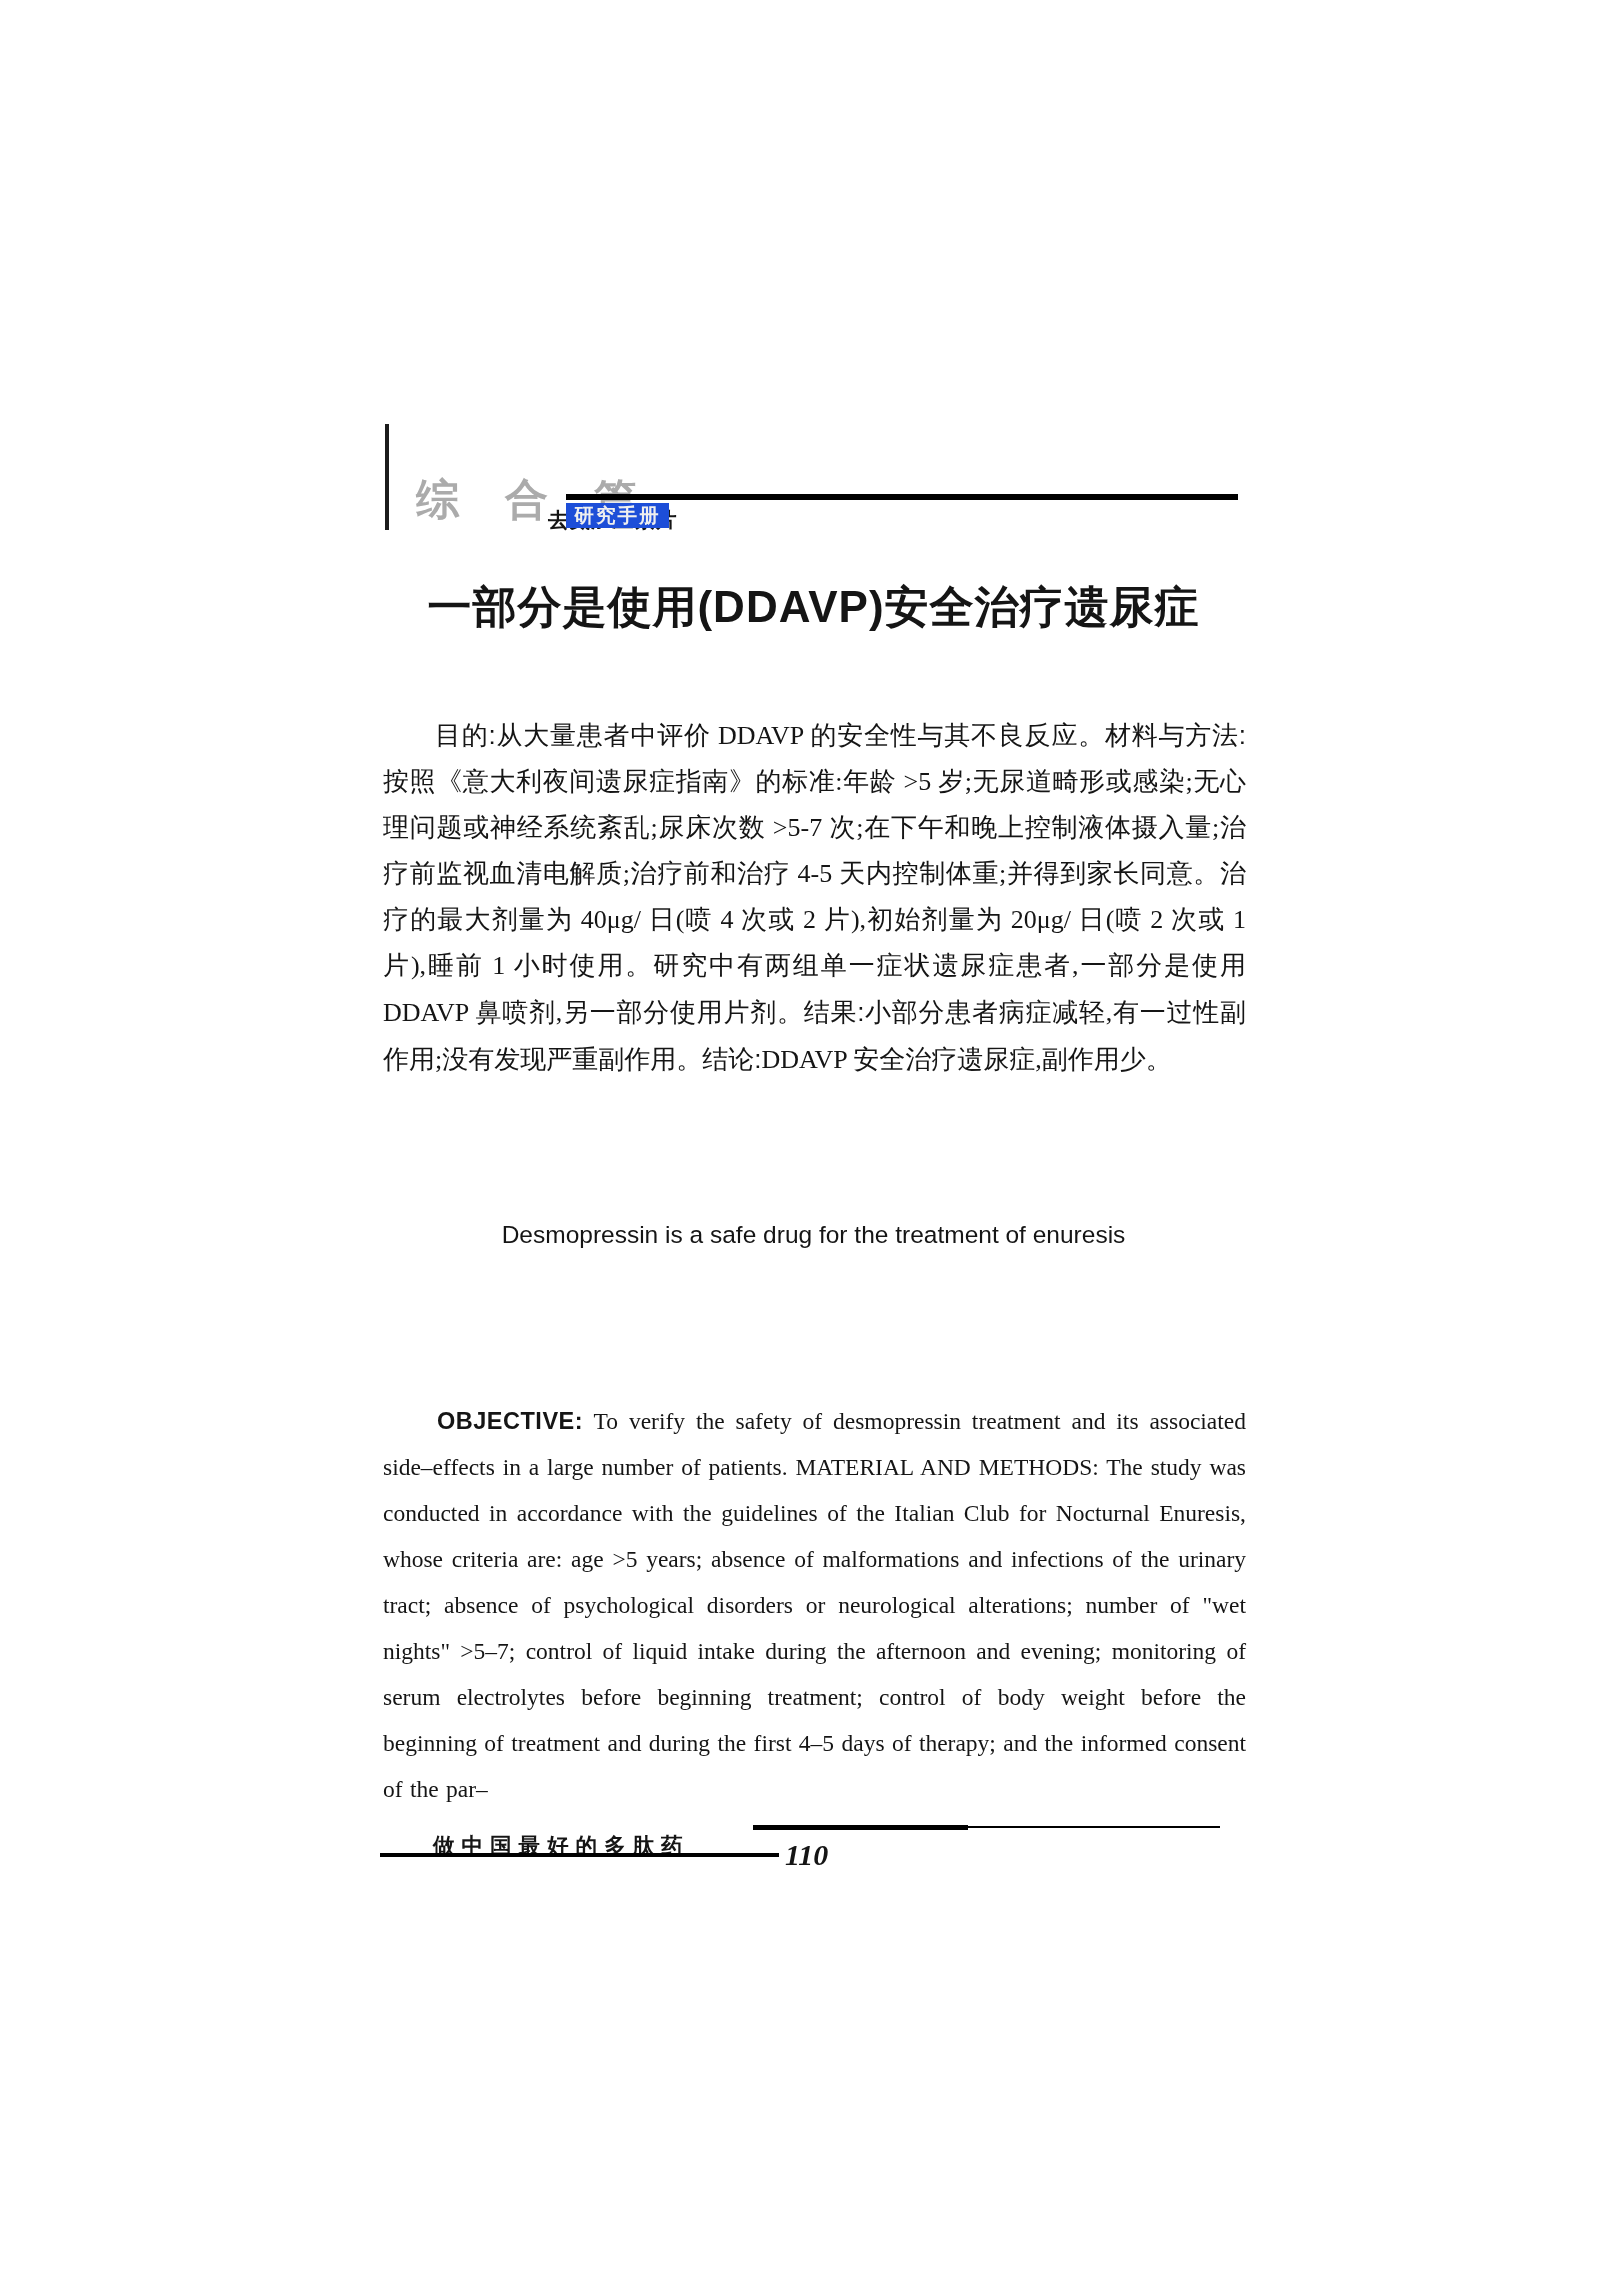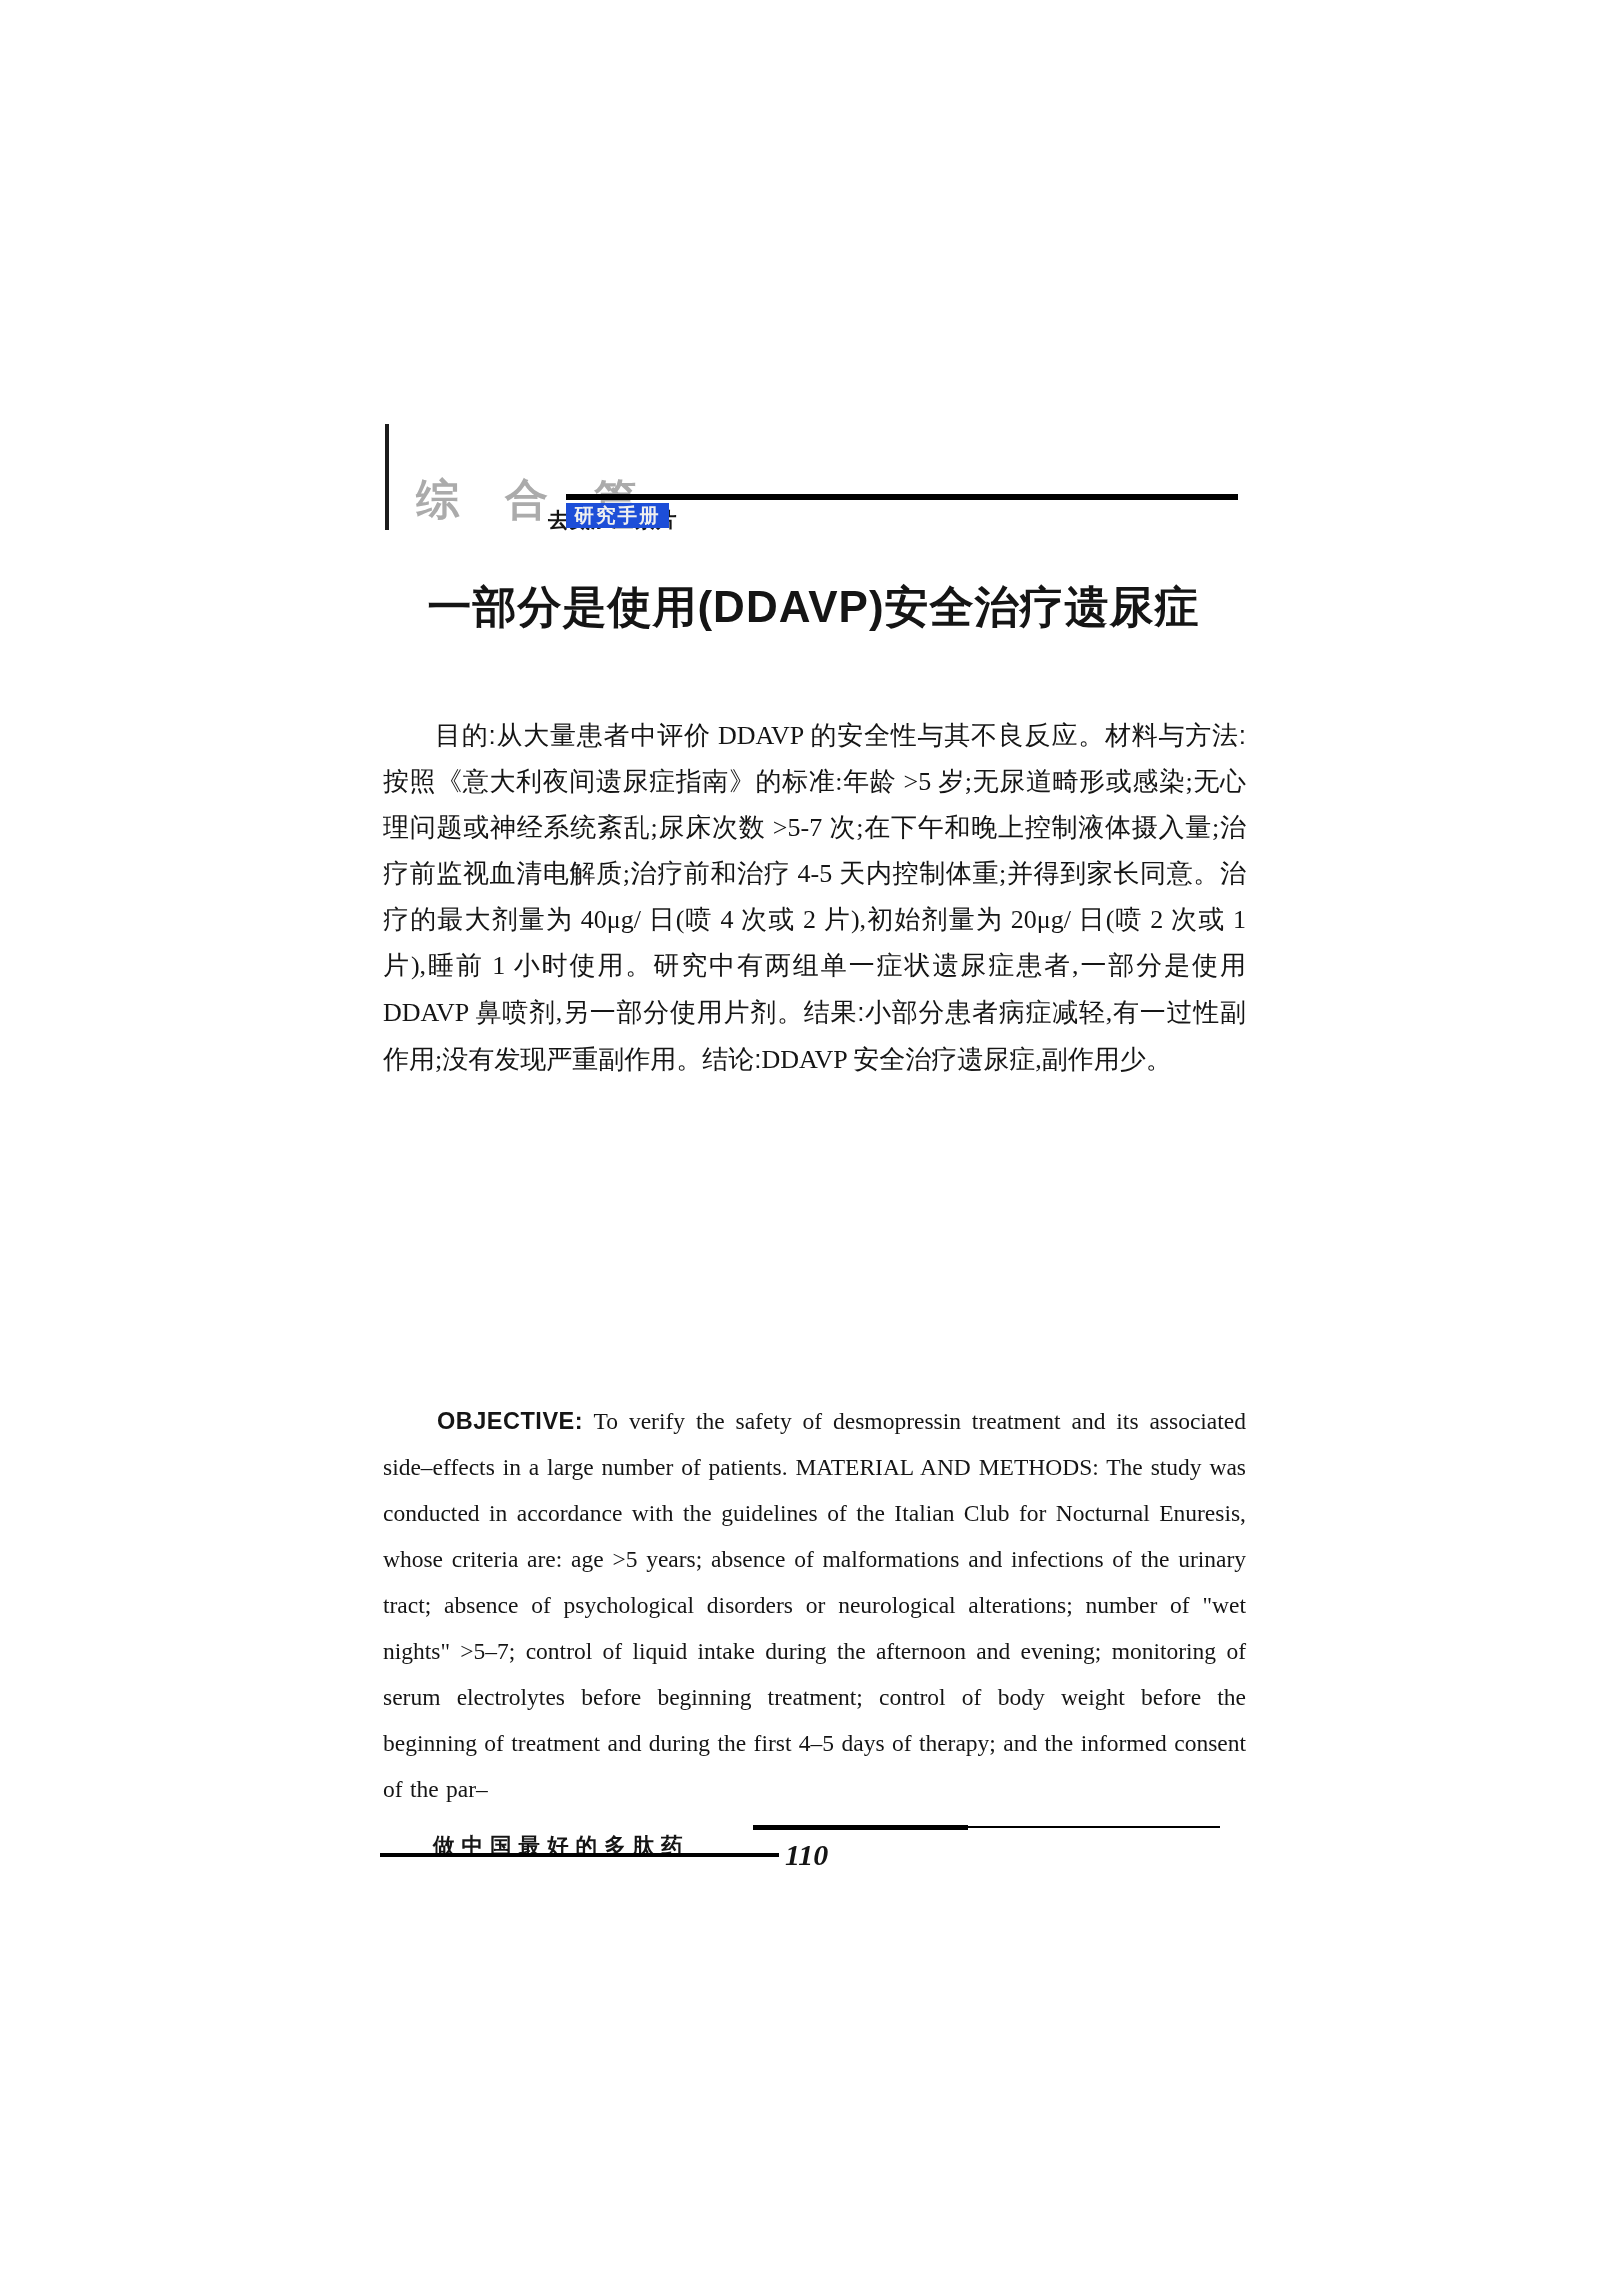--- a/index.html
+++ b/index.html
@@ -73,20 +73,21 @@
     <div class="section-label">综 合 篇</div>
     <div class="drug-label">去氨加压素片</div>
     <div class="header-rule"></div>
     <div class="series-badge">研究手册</div>
   </div>
 
   <h1 class="title-cn">一部分是使用(DDAVP)安全治疗遗尿症</h1>
 
   <p class="abstract-cn"><span class="seg-bold">目的:</span><span>从大量患者中评价 DDAVP 的安全性与其不良反应。</span><span class="seg-bold">材料与方法:</span><span>按照《意大利夜间遗尿症指南》的标准:年龄 &gt;5 岁;无尿道畸形或感染;无心理问题或神经系统紊乱;尿床次数 &gt;5-7 次;在下午和晚上控制液体摄入量;治疗前监视血清电解质;治疗前和治疗 4-5 天内控制体重;并得到家长同意。治疗的最大剂量为 40μg/ 日(喷 4 次或 2 片),初始剂量为 20μg/ 日(喷 2 次或 1 片),睡前 1 小时使用。研究中有两组单一症状遗尿症患者,一部分是使用 DDAVP 鼻喷剂,另一部分使用片剂。</span><span class="seg-bold">结果:</span><span>小部分患者病症减轻,有一过性副作用;没有发现严重副作用。</span><span class="seg-bold">结论:</span><span>DDAVP 安全治疗遗尿症,副作用少。</span></p>
 
+  <h2 class="title-en">Desmopressin is a safe drug for the treatment of enuresis</h2>
 
 
   <p class="abstract-en"><span class="seg-bold seg-sans">OBJECTIVE:</span><span> To verify the safety of desmopressin treatment and its associated side–effects in a large number of patients. MATERIAL AND METHODS: The study was conducted in accordance with the guidelines of the Italian Club for Nocturnal Enuresis, whose criteria are: age &gt;5 years; absence of malformations and infections of the urinary tract; absence of psychological disorders or neurological alterations; number of "wet nights" &gt;5–7; control of liquid intake during the afternoon and evening; monitoring of serum electrolytes before beginning treatment; control of body weight before the beginning of treatment and during the first 4–5 days of therapy; and the informed consent of the par–</span></p>
 
   <div class="footer">
     <div class="slogan">做中国最好的多肽药</div>
     <div class="footer-rule-left"></div>
     <div class="footer-rule-right-thick"></div>
     <div class="footer-rule-right-thin"></div>
     <div class="page-number">110</div>

